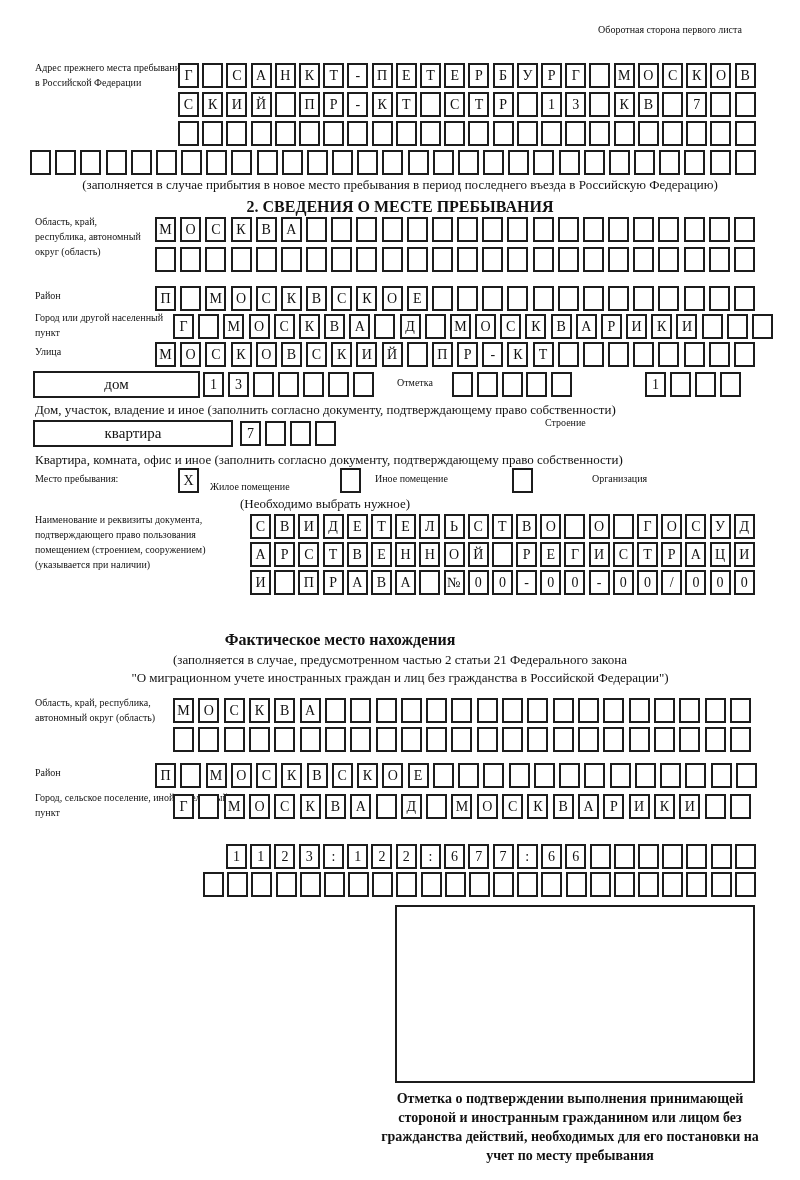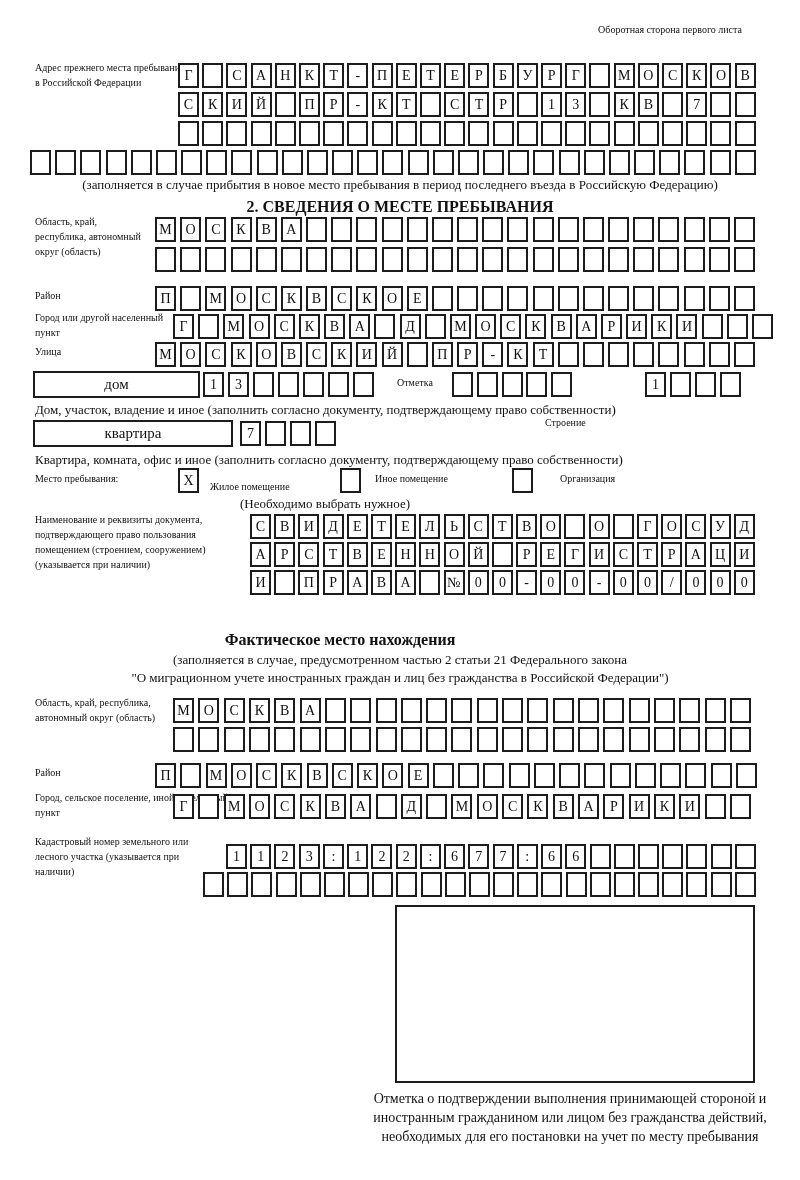--- a/index.html
+++ b/index.html
@@ -322,21 +322,21 @@
     <span>X</span>
   </div>
   <div class="abs label" style="left:210px;top:471px;margin-top:8px;">Жилое помещение</div>
   <div class="checkbox" style="left:340px;top:468px;">
     <span></span>
   </div>
   <div class="abs label" style="left:375px;top:471px;">Иное помещение</div>
   <div class="checkbox" style="left:512px;top:468px;">
     <span></span>
   </div>
-  <div class="abs label" style="left:560px;top:471px;">Организация</div>
+  <div class="abs label" style="left:592px;top:471px;">Организация</div>
   <div class="abs small center" style="left:150px;top:496px;width:350px;">(Необходимо выбрать нужное)</div>
 
   <div class="abs label" style="left:35px;top:512px;width:215px;">Наименование и реквизиты документа, подтверждающего право пользования помещением (строением, сооружением) (указывается при наличии)</div>
   <div class="boxrow" style="left:250px;top:514px;width:505px;">
       <span class="cell">С</span>
       <span class="cell">В</span>
       <span class="cell">И</span>
       <span class="cell">Д</span>
       <span class="cell">Е</span>
       <span class="cell">Т</span>
@@ -507,21 +507,20 @@
       <span class="cell">В</span>
       <span class="cell">А</span>
       <span class="cell">Р</span>
       <span class="cell">И</span>
       <span class="cell">К</span>
       <span class="cell">И</span>
       <span class="cell"></span>
       <span class="cell"></span>
     </div>
 
-  <div class="abs label" style="left:35px;top:834px;width:180px;">Кадастровый номер земельного или лесного участка (указывается при наличии)</div>
   <div class="boxrow" style="left:226px;top:844px;width:530px;">
       <span class="cell">1</span>
       <span class="cell">1</span>
       <span class="cell">2</span>
       <span class="cell">3</span>
       <span class="cell">:</span>
       <span class="cell">1</span>
       <span class="cell">2</span>
       <span class="cell">2</span>
       <span class="cell">:</span>
@@ -559,15 +558,15 @@
       <span class="cell"></span>
       <span class="cell"></span>
       <span class="cell"></span>
       <span class="cell"></span>
       <span class="cell"></span>
       <span class="cell"></span>
       <span class="cell"></span>
     </div>
 
   <div class="stamp" style="left:395px;top:905px;width:360px;height:178px;"></div>
-  <div class="abs small center" style="left:370px;top:1090px;width:400px;font-size:14px;line-height:1.35;">Отметка о подтверждении выполнения принимающей стороной и иностранным гражданином или лицом без гражданства действий, необходимых для его постановки на учет по месту пребывания</div>
+  <div class="abs small center" style="left:370px;top:1090px;width:400px;font-size:14px;line-height:1.35;font-weight:bold;">Отметка о подтверждении выполнения принимающей стороной и иностранным гражданином или лицом без гражданства действий, необходимых для его постановки на учет по месту пребывания</div>
 
 </div>
 
 </body></html>

